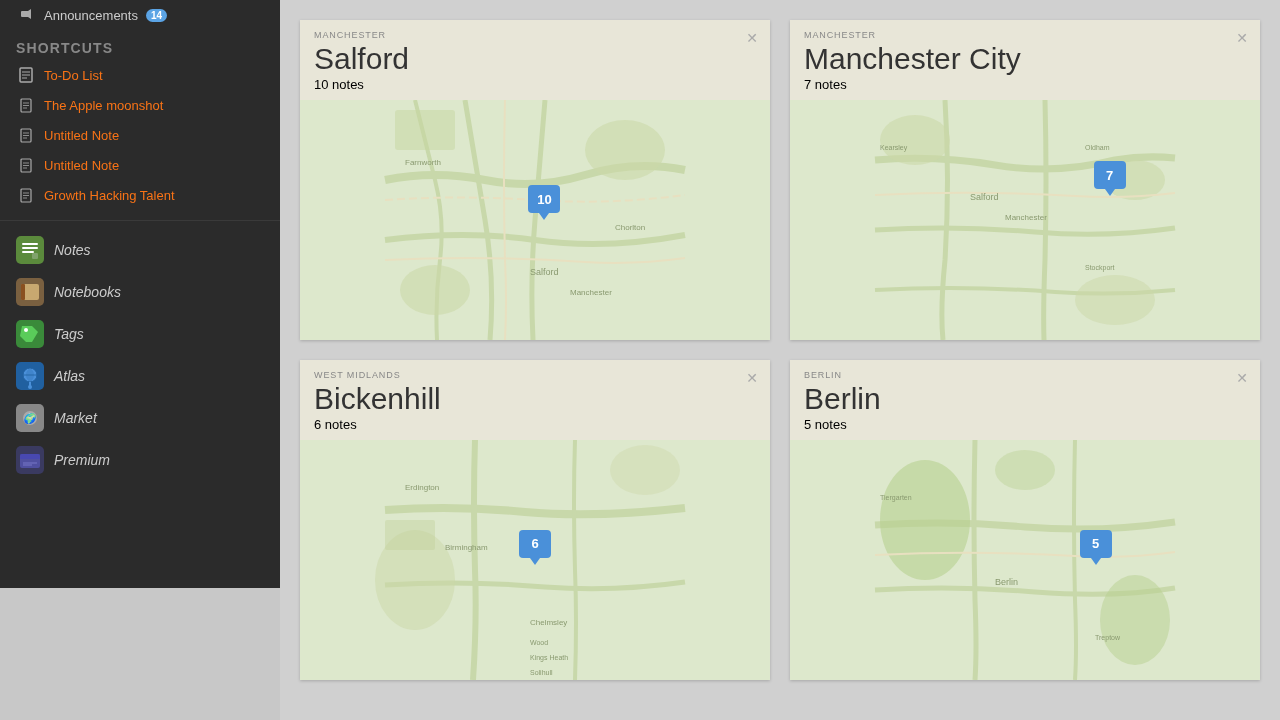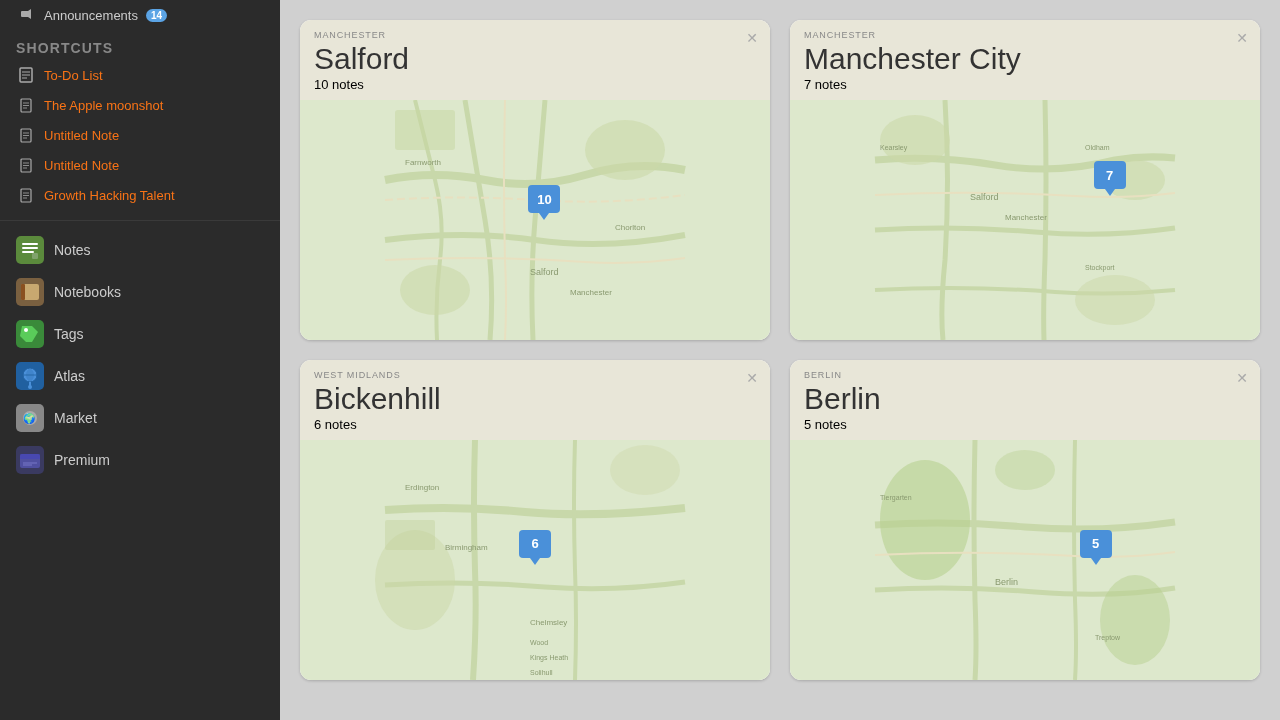--- a/index.html
+++ b/index.html
@@ -11,21 +11,21 @@
       display: flex;
       background: #c8c8c8;
     }
 
     
     #sidebar {
       width: 280px;
       min-width: 280px;
       background: #2b2b2b;
       color: #ccc;
-      height: 720px;
+      height: 588px;
       overflow-y: auto;
       display: flex;
       flex-direction: column;
     }
 
     .sidebar-section-header {
       font-size: 10px;
       font-weight: bold;
       color: #888;
       padding: 6px 16px 4px 16px;
@@ -88,20 +88,21 @@
     }
 
     .nav-item {
       display: flex;
       align-items: center;
       padding: 7px 16px;
       cursor: pointer;
       font-size: 14px;
       color: #ccc;
       gap: 10px;
+      font-style: italic;
     }
     .nav-item .nav-icon {
       width: 28px;
       height: 28px;
       border-radius: 4px;
       display: flex;
       align-items: center;
       justify-content: center;
     }
 
@@ -113,21 +114,21 @@
       overflow-y: auto;
       padding: 20px;
       display: grid;
       grid-template-columns: 1fr 1fr;
       gap: 20px;
       align-content: start;
     }
 
     .location-card {
       background: #fff;
-      border-radius: 11px;
+      border-radius: 0;
       overflow: hidden;
       box-shadow: 0 1px 3px rgba(0,0,0,0.2);
       cursor: pointer;
       position: relative;
     }
 
     .card-header {
       padding: 10px 14px 8px;
       background: #e8e6d8;
       position: relative;

